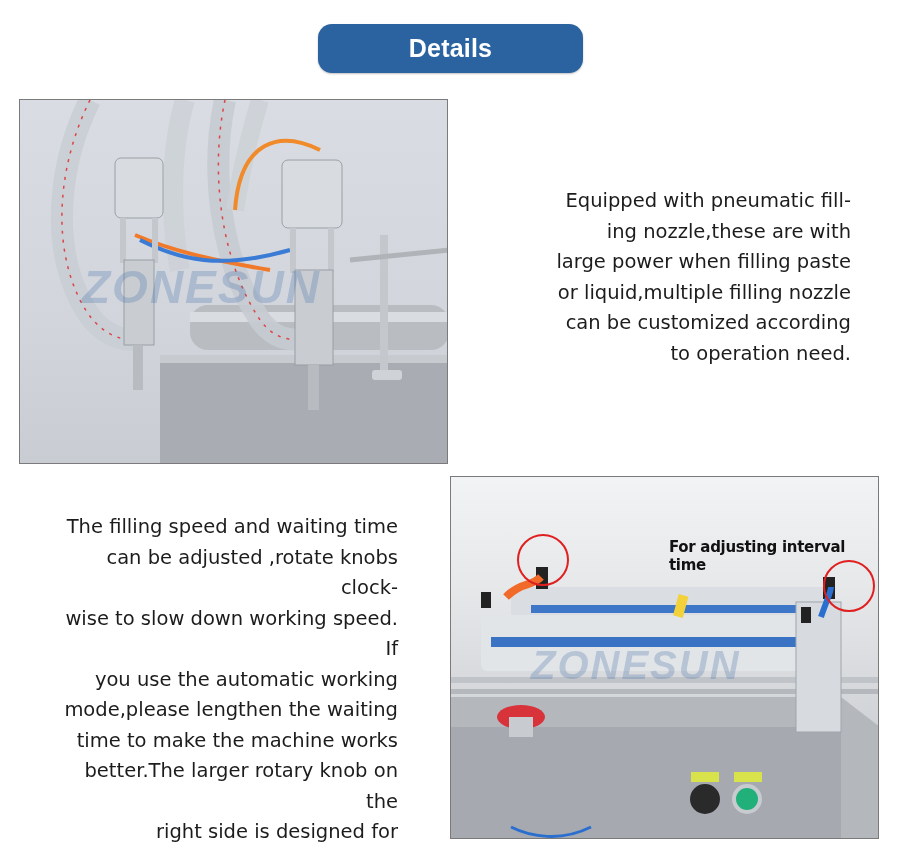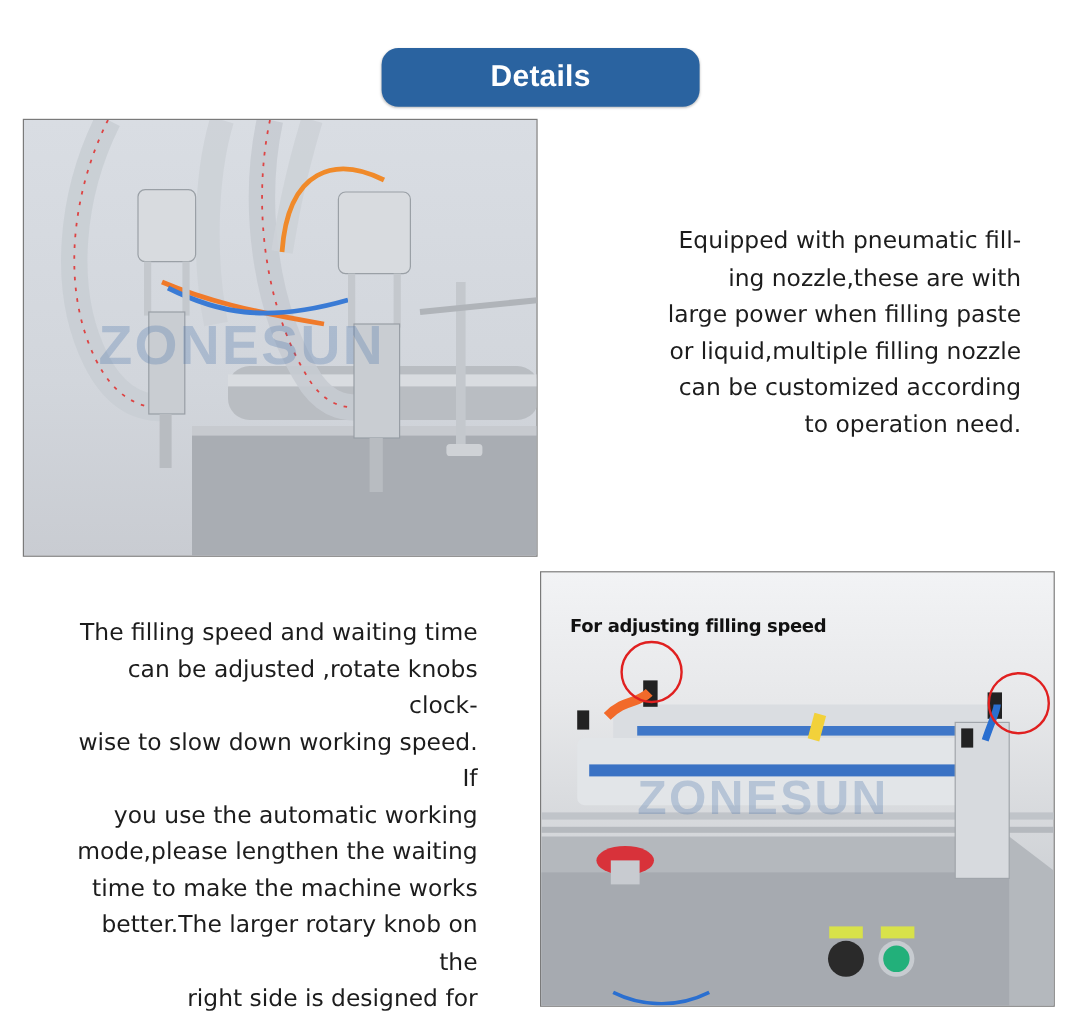--- a/index.html
+++ b/index.html
@@ -1,26 +1,26 @@
 <!DOCTYPE html>
 <html><head>
 <meta charset="utf-8">
 <style>
   html,body{margin:0;padding:0;background:#ffffff;}
   body{width:900px;height:846px;position:relative;overflow:hidden;font-family:"DejaVu Sans","Liberation Sans",sans-serif;color:#1a1a1a;}
-  .header-btn{position:absolute;left:318px;top:40px;width:265px;height:49px;border-radius:14px;background:#2a63a0;box-shadow:0 1px 2px rgba(0,0,0,.25);display:flex;align-items:center;justify-content:center;}
+  .header-btn{position:absolute;left:318px;top:24px;width:265px;height:49px;border-radius:14px;background:#2a63a0;box-shadow:0 1px 2px rgba(0,0,0,.25);display:flex;align-items:center;justify-content:center;}
   .header-btn span{color:#fff;font-family:"Liberation Sans",sans-serif;font-weight:bold;font-size:25px;letter-spacing:.2px;}
   .photo{position:absolute;overflow:hidden;border:1px solid #7a7a7a;box-sizing:border-box;}
   .photo1{left:19px;top:99px;width:429px;height:365px;background:linear-gradient(180deg,#d9dde3 0%,#d2d6dc 60%,#c9ccd2 100%);}
   .photo2{left:450px;top:476px;width:429px;height:363px;background:linear-gradient(180deg,#f2f3f5 0%,#e7e8ea 30%,#cfd2d6 70%,#b9bcc1 100%);}
   .desc{position:absolute;font-size:19.5px;line-height:30.5px;color:#1c1c1c;white-space:pre-line;text-align:right;}
   .desc1{left:531px;top:186px;width:320px;}
   .desc2{left:48px;top:512px;width:350px;}
   .label{position:absolute;font-family:"DejaVu Sans",sans-serif;font-weight:bold;font-size:15px;color:#111;letter-spacing:-.3px;}
-  .watermark{position:absolute;font-family:"Liberation Sans",sans-serif;font-weight:bold;color:rgba(70,110,170,.28);letter-spacing:2px;}
+  .watermark{position:absolute;font-family:"Liberation Sans",sans-serif;font-weight:bold;font-style:italic;color:rgba(70,110,170,.28);letter-spacing:2px;}
   .circle{position:absolute;border:2px solid #e02020;border-radius:50%;}
 </style>
 </head>
 <body>
 
 <div class="header-btn">
   <span>Details</span>
 </div>
 
 <div class="photo photo1">
@@ -114,14 +114,14 @@
     <rect x="283" y="295" width="28" height="10" fill="#d8e24a"></rect>
     <circle cx="254" cy="322" r="15" fill="#2a2a2a"></circle>
     <circle cx="296" cy="322" r="15" fill="#c7cbd0"></circle>
     <circle cx="296" cy="322" r="11" fill="#22b07a"></circle>
 
     <path d="M60 350 C80 360 110 365 140 350" stroke="#2a6fd0" stroke-width="3" fill="none"></path>
   </svg>
   <div class="watermark" style="left:80px;top:166px;font-size:40px;">ZONESUN</div>
   <div class="circle" style="left:66px;top:57px;width:48px;height:48px;"></div>
   <div class="circle" style="left:372px;top:83px;width:48px;height:48px;"></div>
-  <div class="label" style="left:24px;top:36px;">For adjusting filling speed</div>
+  <div class="label" style="left:218px;top:61px;">For adjusting interval time</div>
 </div>
 
 </body></html>

